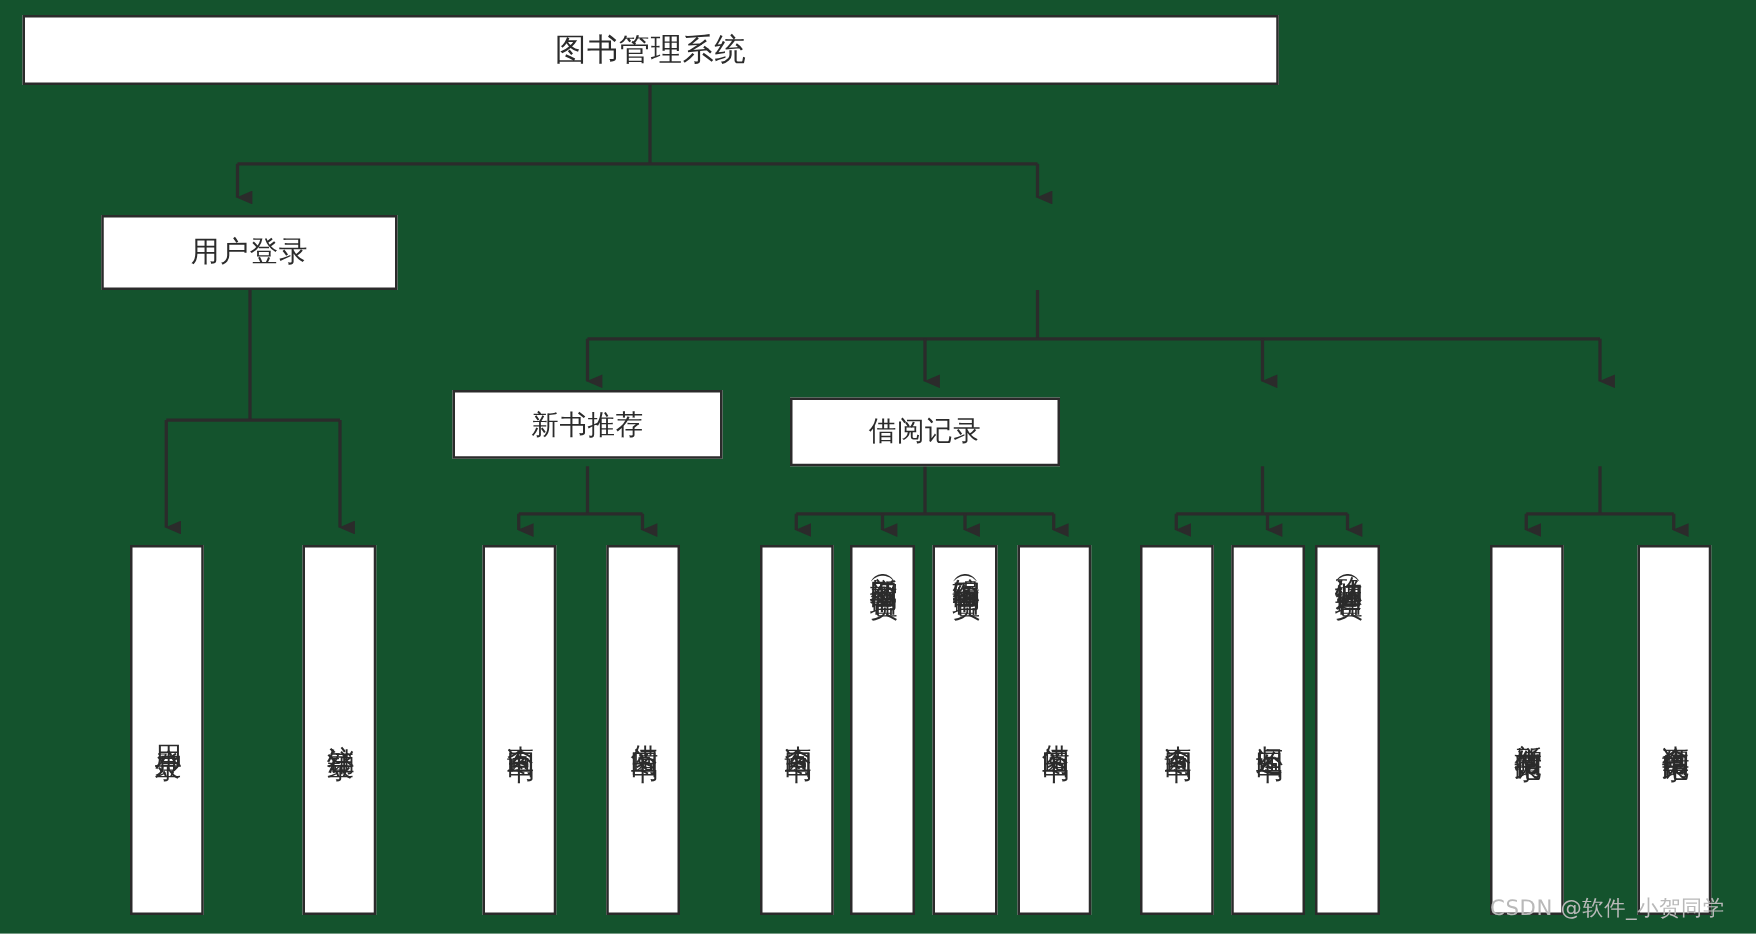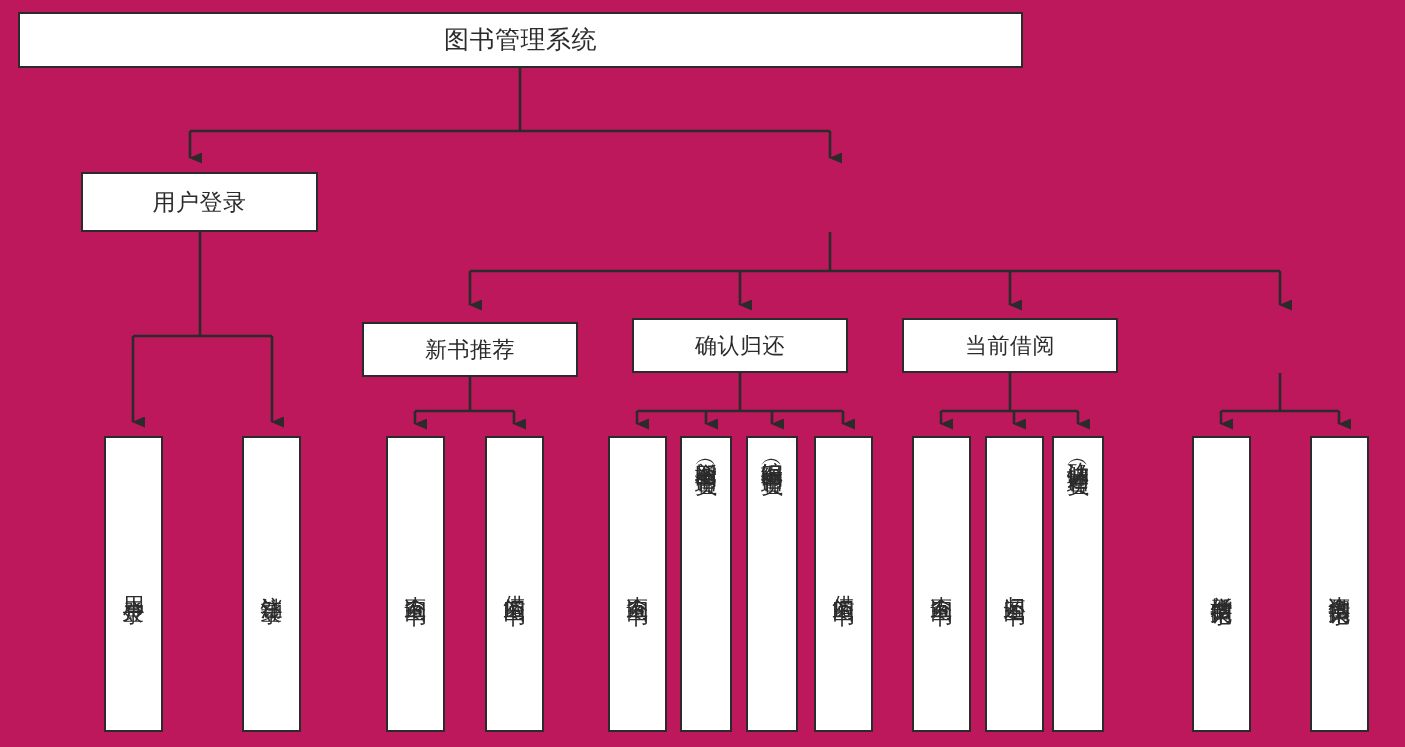--- a/index.html
+++ b/index.html
@@ -7,21 +7,21 @@
     padding: 0;
     background: #ffffff;
   }
   body {
     font-family: "DejaVu Sans", "Liberation Sans", sans-serif;
   }
   #canvas {
     position: relative;
     width: 1405px;
     height: 747px;
-    background: #be185d;
+    background: #14532d;
     overflow: hidden;
   }
   #wires {
     position: absolute;
     left: 0;
     top: 0;
     width: 1405px;
     height: 747px;
     pointer-events: none;
   }
@@ -136,28 +136,25 @@
   </svg>
 
   <div class="node h-node root" style="left:18px; top:12px; width:1005px; height:56px;">
     <span class="node-label">图书管理系统</span>
   </div>
 
   <div class="node h-node lvl2" style="left:81px; top:172px; width:237px; height:60px;">
     <span class="node-label">用户登录</span>
   </div>
 
-  <div class="node h-node lvl3" style="left:362px; top:322px; width:216px; height:55px;font-family:Liberation Serif, serif;">
+  <div class="node h-node lvl3" style="left:362px; top:312px; width:216px; height:55px;font-family:Liberation Serif, serif;">
     <span class="node-label">新书推荐</span>
   </div>
   <div class="node h-node lvl3" style="left:632px; top:318px; width:216px; height:55px;">
-    <span class="node-label">确认归还</span>
-  </div>
-  <div class="node h-node lvl3" style="left:902px; top:318px; width:216px; height:55px;">
-    <span class="node-label">当前借阅</span>
+    <span class="node-label">借阅记录</span>
   </div>
 
   <div class="node v-node centered" style="left:104px; top:436px; width:59px; height:296px;">
     <span class="node-label">用户登录</span>
   </div>
   <div class="node v-node centered" style="left:242px; top:436px; width:59px; height:296px;">
     <span class="node-label">注销登录</span>
   </div>
   <div class="node v-node centered" style="left:386px; top:436px; width:59px; height:296px;">
     <span class="node-label">查询图书</span>
@@ -186,14 +183,15 @@
   <div class="node v-node tall-text" style="left:1052px; top:436px; width:52px; height:296px;">
     <span class="node-label">确认归还（管理员）</span>
   </div>
   <div class="node v-node centered tall-text" style="left:1192px; top:436px; width:59px; height:296px;">
     <span class="node-label">新增借阅记录</span>
   </div>
   <div class="node v-node centered tall-text" style="left:1310px; top:436px; width:59px; height:296px;">
     <span class="node-label">查询借阅记录</span>
   </div>
 
+  <div class="watermark" style="left:1192px; top:715px;">CSDN @软件_小贺同学</div>
 
 </div>
 
 </body></html>

